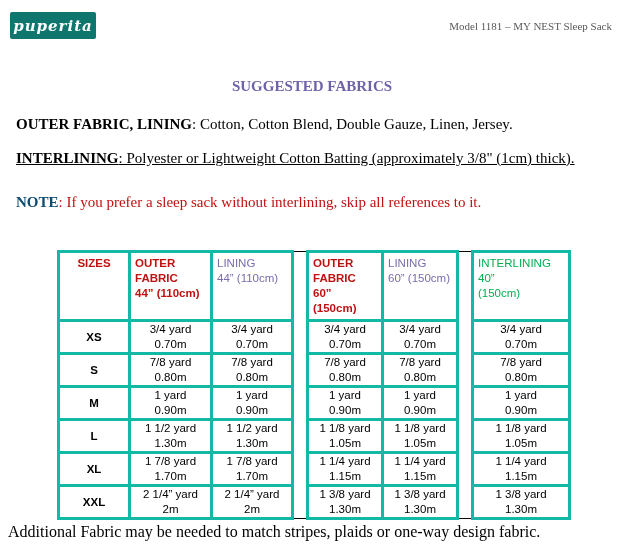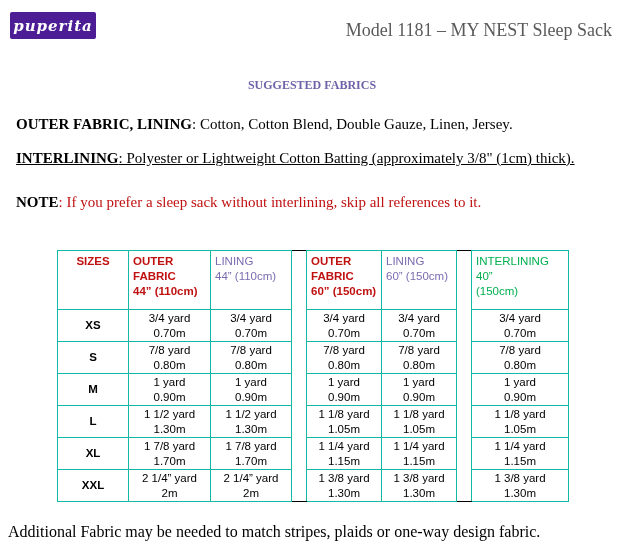--- a/index.html
+++ b/index.html
@@ -8,55 +8,55 @@
     width: 624px; height: 556px;
     background: #ffffff;
     font-family: "Liberation Serif", serif;
     position: relative;
     color: #000;
     overflow: hidden;
   }
   .logo {
     position: absolute; left: 10px; top: 12px;
     width: 86px; height: 27px;
-    background: #4c1d95;
+    background: #0f766e;
     color: #fff;
     font-family: "DejaVu Serif", serif;
     font-style: italic; font-weight: bold;
     font-size: 15px; letter-spacing: 1px;
     display: flex; align-items: center; justify-content: center;
     border-radius: 2px;
   }
   .model-title {
     position: absolute; right: 12px; top: 20px;
-    color: #595959; font-size: 18px;
+    color: #595959; font-size: 11px;
   }
   .heading {
     position: absolute; top: 78px; left: 0; width: 100%;
     text-align: center;
-    color: #6f62a8; font-weight: bold; font-size: 12px;
+    color: #6f62a8; font-weight: bold; font-size: 15px;
   }
   .para {
     position: absolute; left: 16px; width: 606px;
     font-size: 15px; line-height: 17px;
   }
   .para b { font-weight: bold; }
   .p-outer { top: 116px; }
   .p-inter { top: 150px; text-decoration: underline; }
   .p-note  { top: 194px; color: #c01111; }
-  .p-note b { color: #000000; }
+  .p-note b { color: #0c4a6e; }
   .footer-note { position: absolute; left: 8px; top: 523px; width: 612px; font-size: 16px; }
 
   .table-wrap { position: absolute; left: 57px; top: 250px; }
   table {
     border-collapse: collapse;
     font-family: "Liberation Sans", sans-serif;
     font-size: 11.5px;
   }
-  td { border: 1px solid #14b8a6; padding: 0; }
+  td { border: 3px solid #14b8a6; padding: 0; }
   td.spacer { border-top: none; border-bottom: none; padding: 0; }
   tr.hdr td.spacer { border-top: 1px solid #000; }
   tr.last td.spacer { border-bottom: 1px solid #000; }
   tr.hdr td { height: 59px; vertical-align: top; padding: 3px 4px; line-height: 15px; }
   tr.hdr td.sizes { text-align: center; font-weight: bold; color: #c01111; }
   tr.hdr td.red   { color: #c01111; font-weight: bold; }
   tr.hdr td.purple{ color: #7b6cb0; }
   tr.hdr td.green { color: #00b050; }
   tr.body td { height: 32px; text-align: center; vertical-align: middle; line-height: 15px; }
   tr.body td.size { font-weight: bold; }

